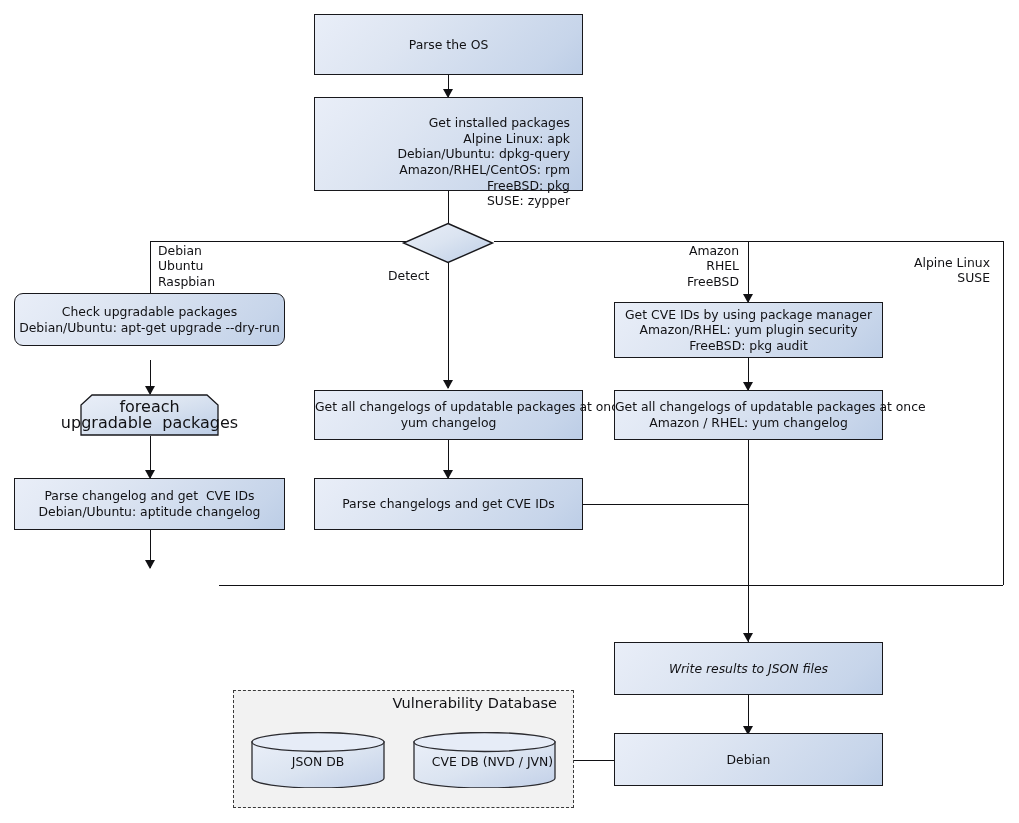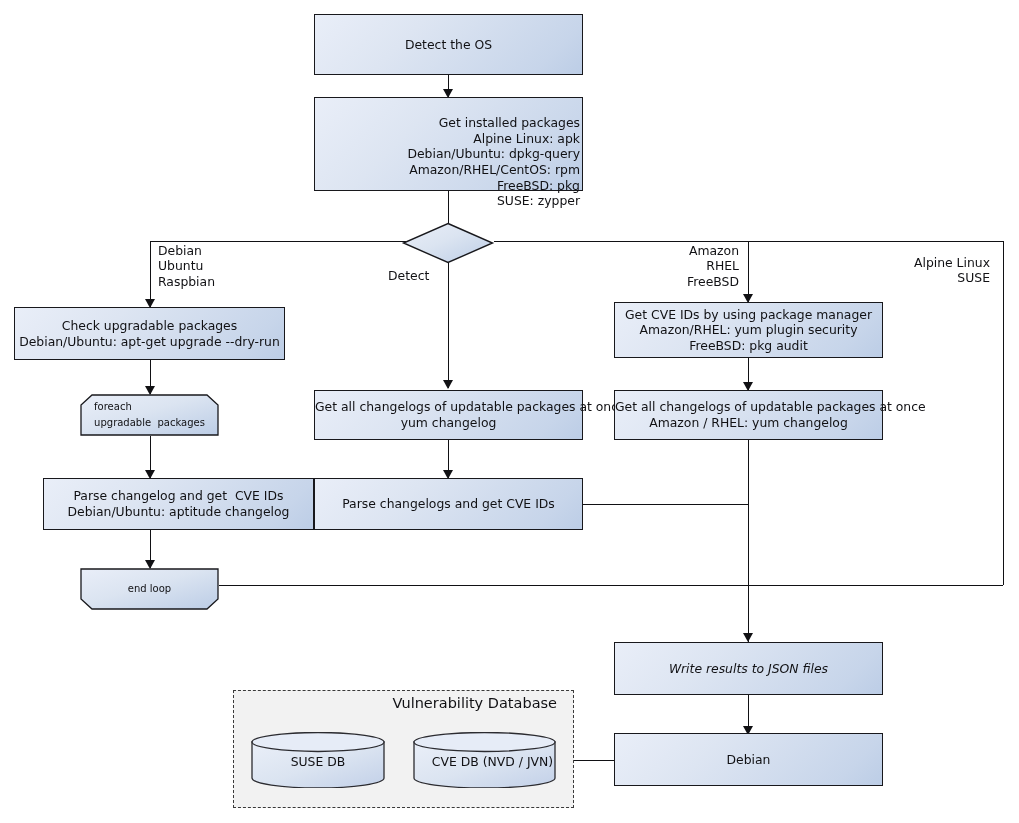--- a/index.html
+++ b/index.html
@@ -27,33 +27,34 @@
     justify-content: center;
     text-align: center;
     color: #111114;
     font-size: 12.4px;
     line-height: 15.6px;
     white-space: nowrap;
   }
   .node .txt {
     width: 100%;
   }
-  .node.right-al .txt { text-align: right; padding-right: 2px; margin-top: 36px; }
+  .node.right-al .txt { text-align: right; padding-right: 12px; margin-top: 36px; }
 
   
   .loopshape {
     position: absolute;
     box-sizing: border-box;
   }
   .loopshape svg { position: absolute; left: 0; top: 0; }
   .loopshape .lbl {
     position: absolute;
     left: 0; top: 0; right: 0; bottom: 0;
     display: flex; align-items: center; justify-content: center;
-    font-size: 10px; line-height: 15.6px; color: #111114;
+    text-align: center;
+    font-size: 16px; line-height: 15.6px; color: #111114;
     white-space: nowrap;
   }
 
   .diamond { position: absolute; }
 
   .edge {
     position: absolute;
     background: #111114;
   }
   .edge.h { height: 1.4px; }
@@ -146,21 +147,21 @@
 
   <div class="edge v" style="left:747.5px; top:440px; height:202px;"></div>
   <div class="arrowhead" style="left:743px; top:633px;"></div>
 
   <div class="edge v" style="left:747.5px; top:695px; height:38px;"></div>
   <div class="arrowhead" style="left:743px; top:726px;"></div>
 
   <div class="edge h" style="left:556px; top:759.5px; width:58px;"></div>
 
   <div class="node" style="left:314px; top:14px; width:269px; height:61px;">
-    <span class="txt">Detect the OS</span>
+    <span class="txt">Parse the OS</span>
   </div>
 
   <div class="node right-al" style="left:314px; top:97px; width:269px; height:94px;">
     <span class="txt">Get&nbsp;installed&nbsp;packages<br>Alpine&nbsp;Linux:&nbsp;apk<br>Debian/Ubuntu:&nbsp;dpkg-query<br>Amazon/RHEL/CentOS:&nbsp;rpm<br>FreeBSD:&nbsp;pkg<br>SUSE:&nbsp;zypper</span>
   </div>
 
   <div class="diamond" style="left:401px; top:221px; width:94px; height:44px;">
     <svg width="94" height="44" viewBox="0 0 94 44">
       <defs>
         <linearGradient id="gradDiamond" x1="0" y1="0" x2="1" y2="1">
@@ -174,55 +175,42 @@
   </div>
 
   <div class="branchlabel la" style="left:158px; top:243px; width:120px;">Debian<br>Ubuntu<br>Raspbian</div>
 
   <div class="branchlabel la" style="left:388px; top:268px; width:80px;">Detect</div>
 
   <div class="branchlabel ra" style="left:620px; top:243px; width:119px;">Amazon<br>RHEL<br>FreeBSD</div>
 
   <div class="branchlabel ra" style="left:875px; top:255px; width:115px;">Alpine&nbsp;Linux<br>SUSE</div>
 
-  <div class="node" style="left:14px; top:307px; width:271px; height:53px;">
+  <div class="node" style="left:14px; top:293px; width:271px; height:53px;border-radius:9px;">
     <span class="txt">Check&nbsp;upgradable&nbsp;packages<br>Debian/Ubuntu:&nbsp;apt-get&nbsp;upgrade&nbsp;--dry-run</span>
   </div>
 
   <div class="loopshape" style="left:80px; top:394px; width:139px; height:42px;">
     <svg width="139" height="42" viewBox="0 0 139 42">
       <defs>
         <linearGradient id="gradLoop1" x1="0" y1="0" x2="1" y2="1">
           <stop offset="0%" stop-color="#e9eef8"></stop>
           <stop offset="45%" stop-color="#dbe4f1"></stop>
           <stop offset="100%" stop-color="#bccde6"></stop>
         </linearGradient>
       </defs>
       <polygon points="12,1 127,1 138,11 138,41 1,41 1,11" fill="url(#gradLoop1)" stroke="#18181c" stroke-width="1.3"></polygon>
     </svg>
     <span class="lbl">foreach<br>upgradable&nbsp;&nbsp;packages</span>
   </div>
 
-  <div class="node" style="left:14px; top:478px; width:271px; height:52px;margin-left:29px;">
+  <div class="node" style="left:14px; top:478px; width:271px; height:52px;">
     <span class="txt">Parse&nbsp;changelog&nbsp;and&nbsp;get&nbsp;&nbsp;CVE&nbsp;IDs<br>Debian/Ubuntu:&nbsp;aptitude&nbsp;changelog</span>
   </div>
 
-  <div class="loopshape" style="left:80px; top:568px; width:139px; height:42px;">
-    <svg width="139" height="42" viewBox="0 0 139 42">
-      <defs>
-        <linearGradient id="gradLoop2" x1="0" y1="0" x2="1" y2="1">
-          <stop offset="0%" stop-color="#e9eef8"></stop>
-          <stop offset="45%" stop-color="#dbe4f1"></stop>
-          <stop offset="100%" stop-color="#bccde6"></stop>
-        </linearGradient>
-      </defs>
-      <polygon points="1,1 138,1 138,31 127,41 12,41 1,31" fill="url(#gradLoop2)" stroke="#18181c" stroke-width="1.3"></polygon>
-    </svg>
-    <span class="lbl">end loop</span>
-  </div>
 
   <div class="node" style="left:314px; top:390px; width:269px; height:50px;">
     <span class="txt">Get&nbsp;all&nbsp;changelogs&nbsp;of&nbsp;updatable&nbsp;packages&nbsp;at&nbsp;once<br>yum&nbsp;changelog</span>
   </div>
 
   <div class="node" style="left:614px; top:302px; width:269px; height:56px;">
     <span class="txt">Get&nbsp;CVE&nbsp;IDs&nbsp;by&nbsp;using&nbsp;package&nbsp;manager<br>Amazon/RHEL:&nbsp;yum&nbsp;plugin&nbsp;security<br>FreeBSD:&nbsp;pkg&nbsp;audit</span>
   </div>
 
   <div class="node" style="left:314px; top:478px; width:269px; height:52px;">
@@ -250,21 +238,21 @@
       <defs>
         <linearGradient id="gradCyl1" x1="0" y1="0" x2="1" y2="1">
           <stop offset="0%" stop-color="#eaeff8"></stop>
           <stop offset="50%" stop-color="#dbe4f1"></stop>
           <stop offset="100%" stop-color="#c2d0e8"></stop>
         </linearGradient>
       </defs>
       <path d="M1,10 L1,46 A66,10 0 0 0 133,46 L133,10 Z" fill="url(#gradCyl1)" stroke="#2b2b30" stroke-width="1.3"></path>
       <ellipse cx="67" cy="10" rx="66" ry="9.5" fill="#e6ecf7" stroke="#2b2b30" stroke-width="1.3"></ellipse>
     </svg>
-    <div class="cyl-label" style="top:22px;">SUSE DB</div>
+    <div class="cyl-label" style="top:22px;">JSON DB</div>
   </div>
 
   <div class="cylinder" style="left:413px; top:732px; width:159px; height:56px;">
     <svg width="143" height="56" viewBox="0 0 143 56">
       <defs>
         <linearGradient id="gradCyl2" x1="0" y1="0" x2="1" y2="1">
           <stop offset="0%" stop-color="#eaeff8"></stop>
           <stop offset="50%" stop-color="#dbe4f1"></stop>
           <stop offset="100%" stop-color="#c2d0e8"></stop>
         </linearGradient>

